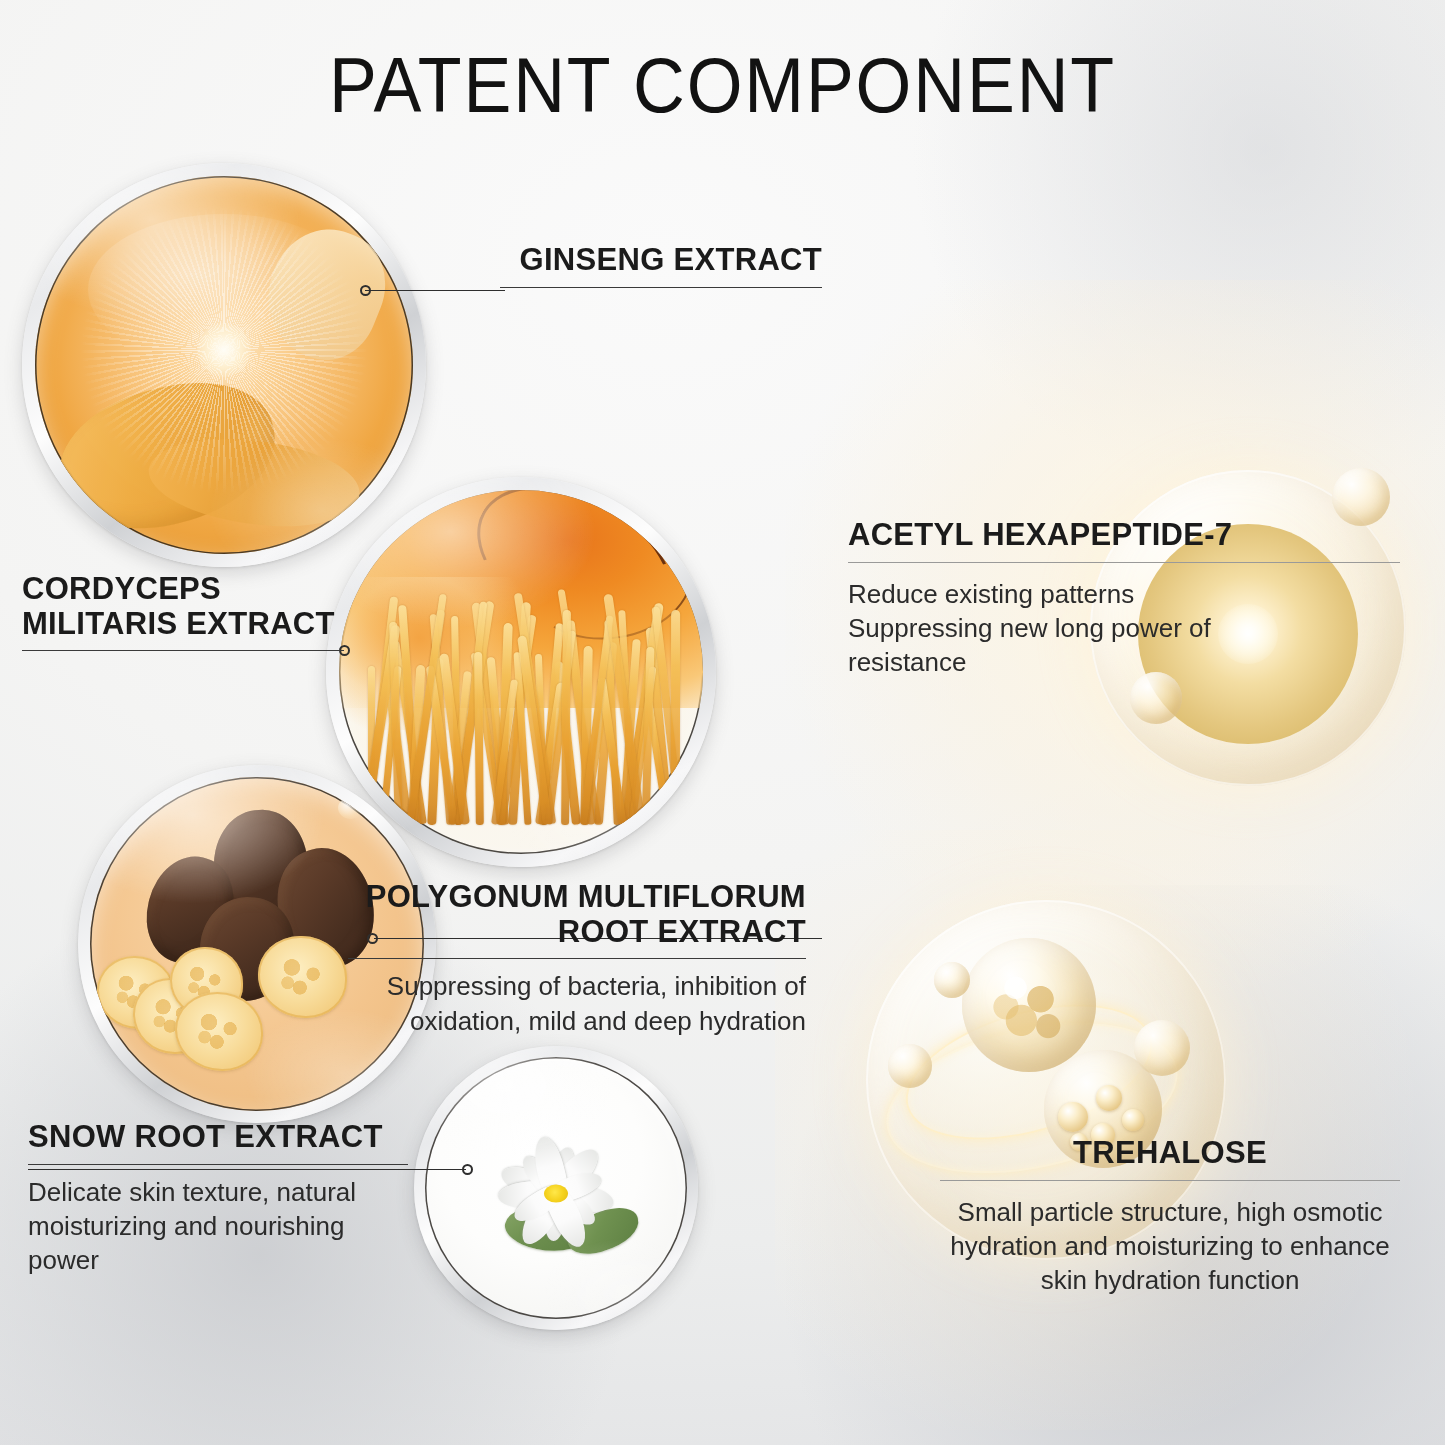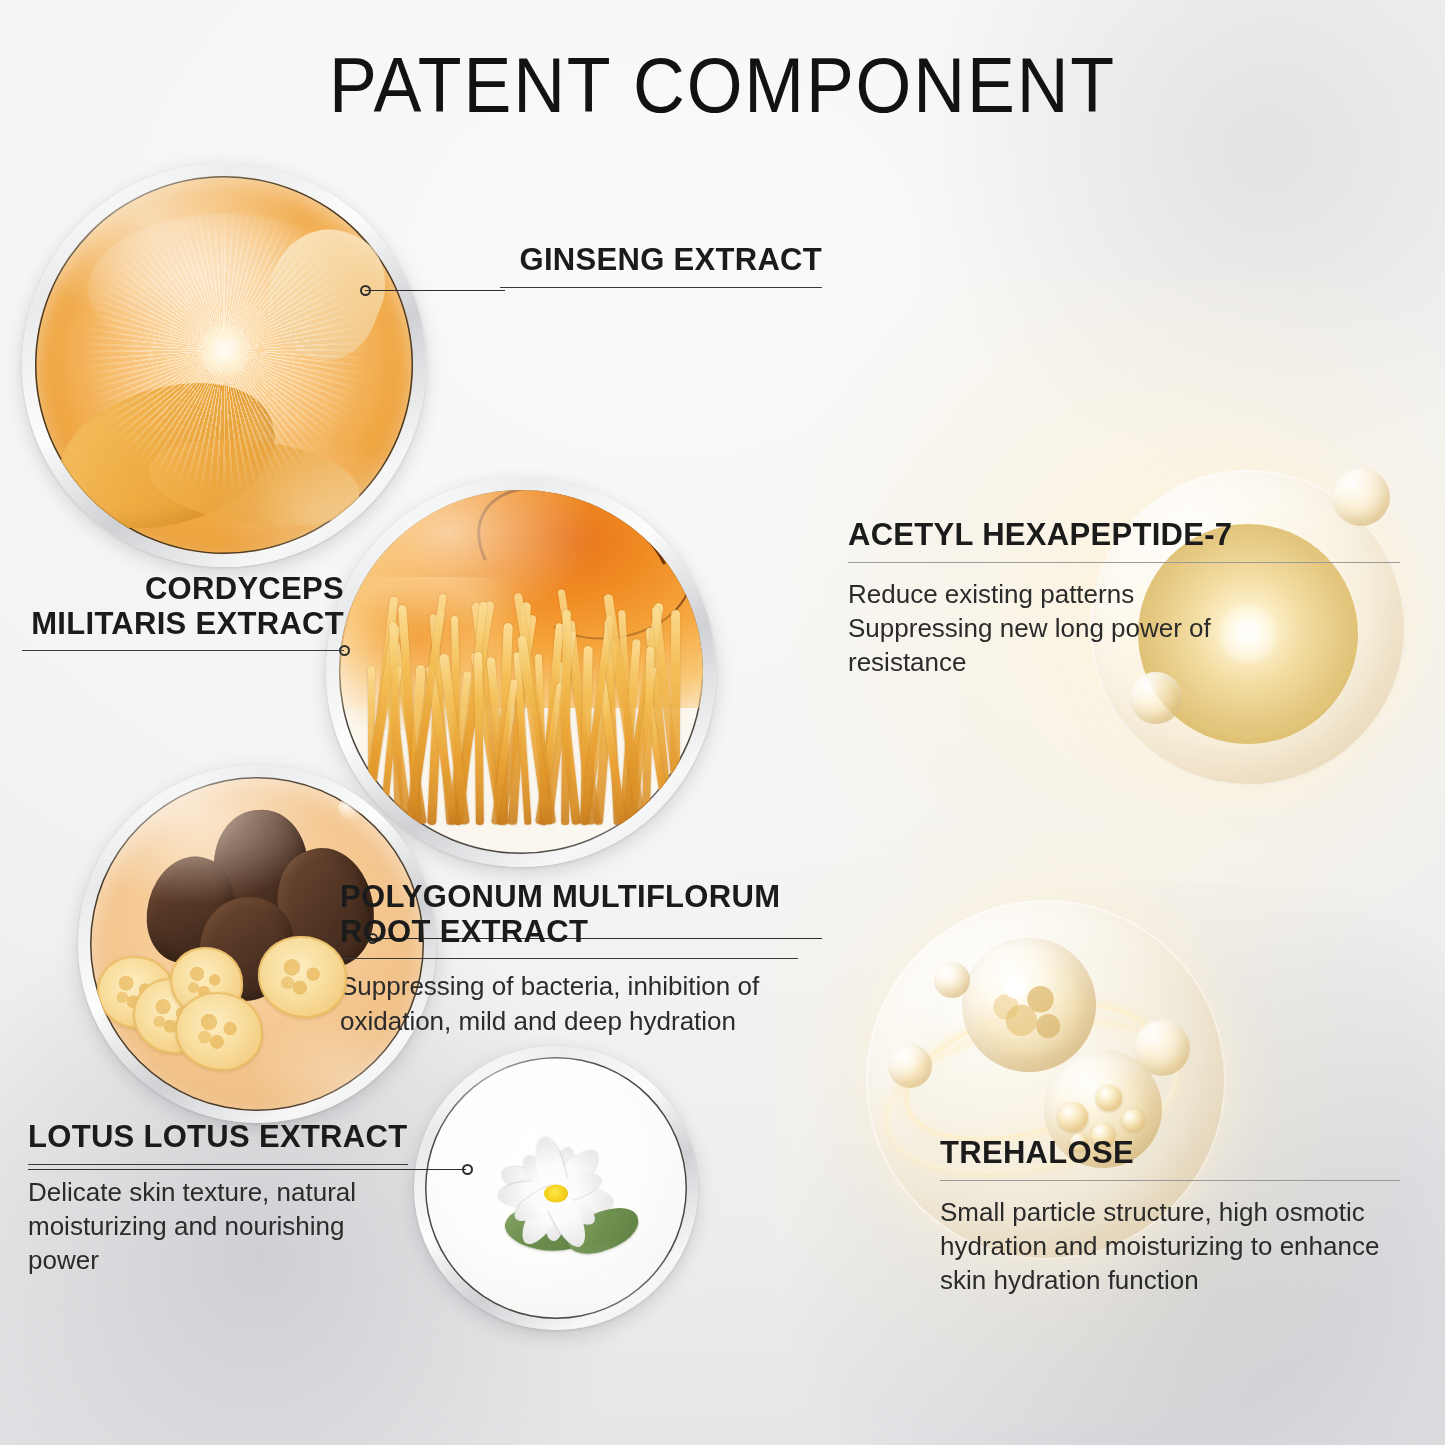--- a/index.html
+++ b/index.html
@@ -281,26 +281,26 @@
     font-size:31px;line-height:1.12;font-weight:700;color:#1b1b1b;
     letter-spacing:.3px;white-space:pre-line;
   }
   .callout .rule{height:0;border-top:1.6px solid #3a3a3a;margin:9px 0 10px 0;}
   .callout .rule.soft{border-top:1.6px solid #9a9a99;}
   .callout .body{
     font-size:26px;line-height:1.32;color:#2b2b2b;font-weight:400;white-space:pre-line;
   }
 
   #callout-ginseng{left:500px;top:243px;width:322px;text-align:right;}
-  #callout-cordyceps{left:22px;top:572px;width:322px;text-align:right;}
-  #callout-polygonum{left:340px;top:880px;width:458px;text-align:left;}
+  #callout-cordyceps{left:22px;top:572px;width:322px;text-align:left;}
+  #callout-polygonum{left:348px;top:880px;width:458px;text-align:right;}
   #callout-lotus{left:28px;top:1120px;width:380px;text-align:left;}
   #callout-acetyl{left:848px;top:518px;width:552px;text-align:left;}
   #callout-acetyl .body{margin-top:14px;}
-  #callout-trehalose{left:940px;top:1136px;width:460px;text-align:left;}
+  #callout-trehalose{left:940px;top:1136px;width:460px;text-align:center;}
   #callout-trehalose .body{margin-top:14px;}
 
   
   .leader{position:absolute;height:0;border-top:1.6px solid #2e2e2e;}
   .leader-dot{
     position:absolute;width:11px;height:11px;border-radius:50%;
     border:2px solid #2e2e2e;background:transparent;box-sizing:border-box;
   }
   #leader-ginseng{left:365px;top:290px;width:140px;}
   #leader-ginseng-dot{left:360px;top:285px;}
@@ -501,21 +501,21 @@
 
   <div class="callout" id="callout-polygonum">
     <div class="heading">POLYGONUM MULTIFLORUM
 ROOT EXTRACT</div>
     <div class="rule"></div>
     <div class="body">Suppressing of bacteria, inhibition of
 oxidation, mild and deep hydration</div>
   </div>
 
   <div class="callout" id="callout-lotus">
-    <div class="heading">LOTUS LOTUS EXTRACT</div>
+    <div class="heading">SNOW ROOT EXTRACT</div>
     <div class="rule"></div>
     <div class="body">Delicate skin texture, natural
 moisturizing and nourishing
 power</div>
   </div>
 
   <div class="callout" id="callout-acetyl">
     <div class="heading">ACETYL HEXAPEPTIDE-7</div>
     <div class="rule soft"></div>
     <div class="body">Reduce existing patterns

